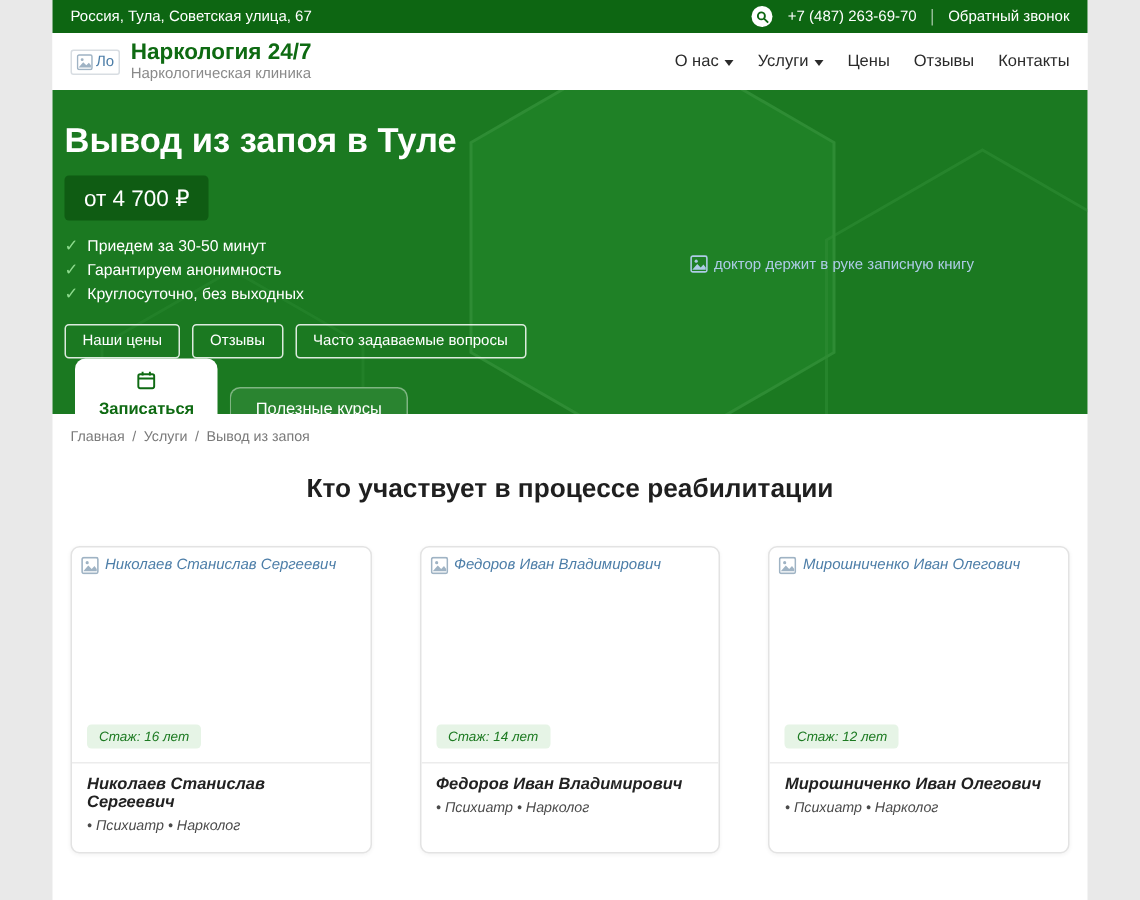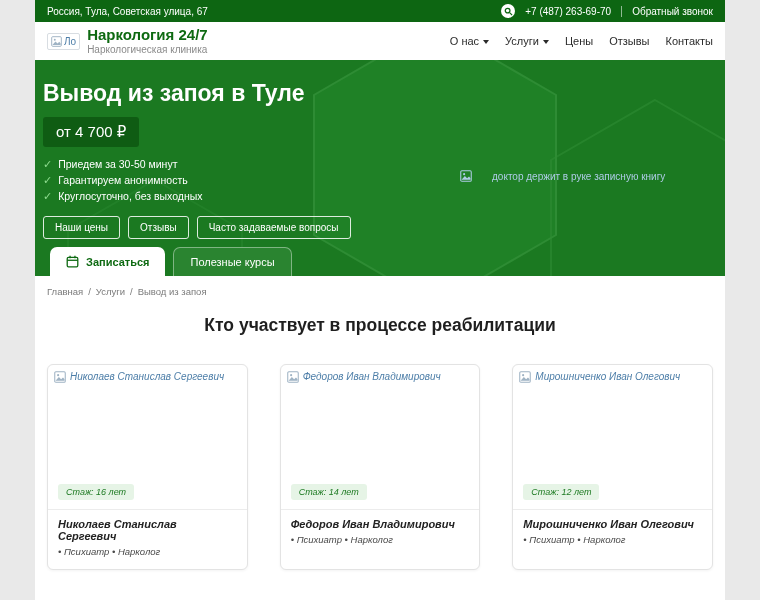--- a/index.html
+++ b/index.html
@@ -62,31 +62,31 @@
   .feature { display: flex; align-items: center; gap: 6px; color: #fff; font-size: 10.5px; }
   .check-icon { color: #8fdc8f; font-size: 11px; line-height: 1; }
   .hero-buttons { display: flex; gap: 8px; margin-top: 14px; }
   .hero-btn {
     background: transparent; border: 1px solid rgba(255,255,255,.85); color: #fff;
     font-size: 10px; padding: 5px 11px; border-radius: 3px; cursor: pointer;
     font-family: inherit;
   }
   .hero-img-alt {
     position: absolute; left: 425px; top: 110px; z-index: 1;
-    display: flex; align-items: center; gap: 20px;
+    display: flex; align-items: center; gap: 4px;
     color: #aecce6; font-size: 10px; white-space: nowrap;
   }
   .hero-tabs {
     position: relative; z-index: 1; margin-top: auto;
     display: flex; align-items: flex-end; gap: 8px; padding-left: 15px;
   }
   .tab {
     display: flex; align-items: center; gap: 7px;
     padding: 8px 16px; border-radius: 7px 7px 0 0;
-    font-size: 11px; cursor: pointer;
+    font-size: 11px; cursor: pointer; flex-direction: column;
   }
   .tab-primary { background: #fff; color: #0e6a12; font-weight: bold; }
   .tab-secondary {
     background: #2a8430; color: #fff;
     border: 1px solid rgba(255,255,255,.4); border-bottom: none;
   }
 
   
   .main { min-height: 324px; padding: 10px 12px 0; }
   .breadcrumb { display: flex; gap: 5px; font-size: 9.5px; color: #7a7a7a; }

